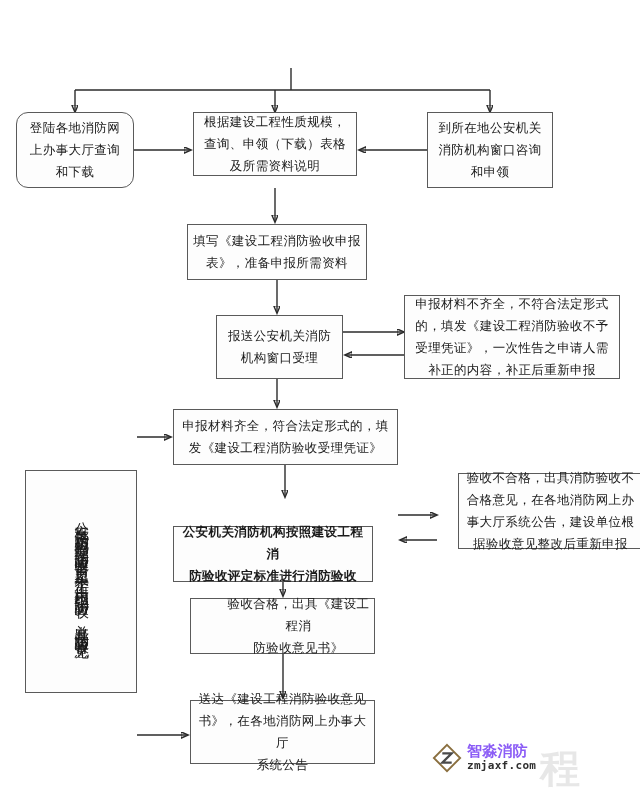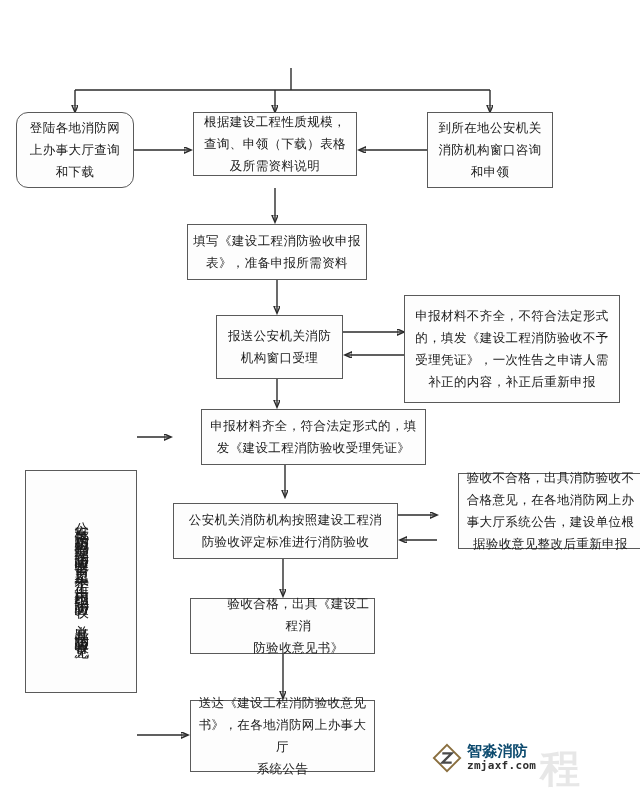--- a/index.html
+++ b/index.html
@@ -71,21 +71,21 @@
     position: relative;
   }
   .wm-text {
     display: flex;
     flex-direction: column;
     line-height: 1.06;
   }
   .wm-cn {
     font-size: 15px;
     font-weight: bold;
-    color: #0c4a6e;
+    color: #8b5cf6;
     font-family: "DejaVu Sans", "Liberation Sans", sans-serif;
     letter-spacing: 0.2px;
   }
   .wm-url {
     font-size: 11px;
     font-weight: bold;
     color: #2f2f2f;
     font-family: "DejaVu Sans Mono", "Liberation Mono", monospace;
     letter-spacing: 0.3px;
   }
@@ -161,42 +161,42 @@
   <div class="node" style="left:427px; top:112px; width:126px; height:76px;">到所在地公安机关
 消防机构窗口咨询
 和申领</div>
 
   <div class="node" style="left:187px; top:224px; width:180px; height:56px;">填写《建设工程消防验收申报
 表》，准备申报所需资料</div>
 
   <div class="node" style="left:216px; top:315px; width:127px; height:64px;">报送公安机关消防
 机构窗口受理</div>
 
-  <div class="node" style="left:404px; top:295px; width:216px; height:108px;">申报材料不齐全，不符合法定形式
+  <div class="node" style="left:404px; top:295px; width:216px; height:84px;">申报材料不齐全，不符合法定形式
 的，填发《建设工程消防验收不予
 受理凭证》，一次性告之申请人需
 补正的内容，补正后重新申报</div>
 
-  <div class="node" style="left:173px; top:409px; width:225px; height:56px;margin-left:28px;">申报材料齐全，符合法定形式的，填
+  <div class="node" style="left:173px; top:409px; width:225px; height:56px;">申报材料齐全，符合法定形式的，填
 发《建设工程消防验收受理凭证》</div>
 
   <div class="node vertical" style="left:25px; top:470px; width:112px; height:223px;">公安机关消防机构自受理消防验收申请之日起二十个工作日内组织消防验收，并出具消防验收意见。</div>
 
-  <div class="node" style="left:173px; top:503px; width:225px; height:56px;">公安机关消防机构按照建设工程消
+  <div class="node" style="left:173px; top:526px; width:200px; height:56px;font-weight:bold;">公安机关消防机构按照建设工程消
 防验收评定标准进行消防验收</div>
 
   <div class="node" style="left:458px; top:473px; width:185px; height:76px;">验收不合格，出具消防验收不
 合格意见，在各地消防网上办
 事大厅系统公告，建设单位根
 据验收意见整改后重新申报</div>
 
   <div class="node" style="left:190px; top:598px; width:185px; height:56px;padding-left:36px;">验收合格，出具《建设工程消
 防验收意见书》</div>
 
-  <div class="node" style="left:190px; top:700px; width:185px; height:72px;">送达《建设工程消防验收意见
+  <div class="node" style="left:190px; top:700px; width:185px; height:64px;">送达《建设工程消防验收意见
 书》，在各地消防网上办事大厅
 系统公告</div>
 
   <div class="wm-ghost" style="left:540px; top:741px;">程</div>
 
   <div class="wm" style="left:432px; top:743px;">
     <div class="wm-mark">
       <svg viewBox="0 0 32 32" width="30" height="30" xmlns="http://www.w3.org/2000/svg">
         <path d="M16 2 L30 16 L16 30 L2 16 Z" fill="none" stroke="#8a6f3f" stroke-width="2"></path>
         <path d="M11 11 L21 11 L11 21 L21 21" fill="none" stroke="#4a4a4a" stroke-width="2.4"></path>

